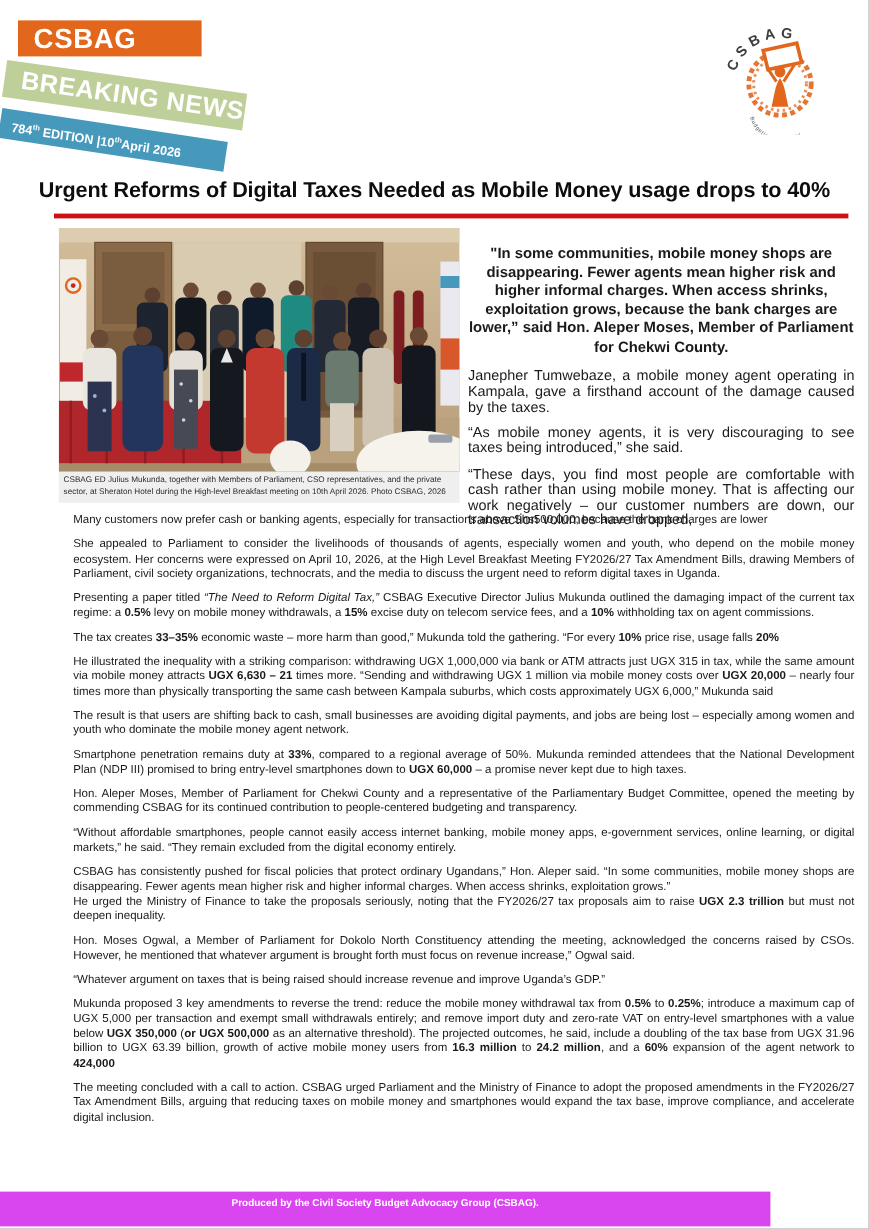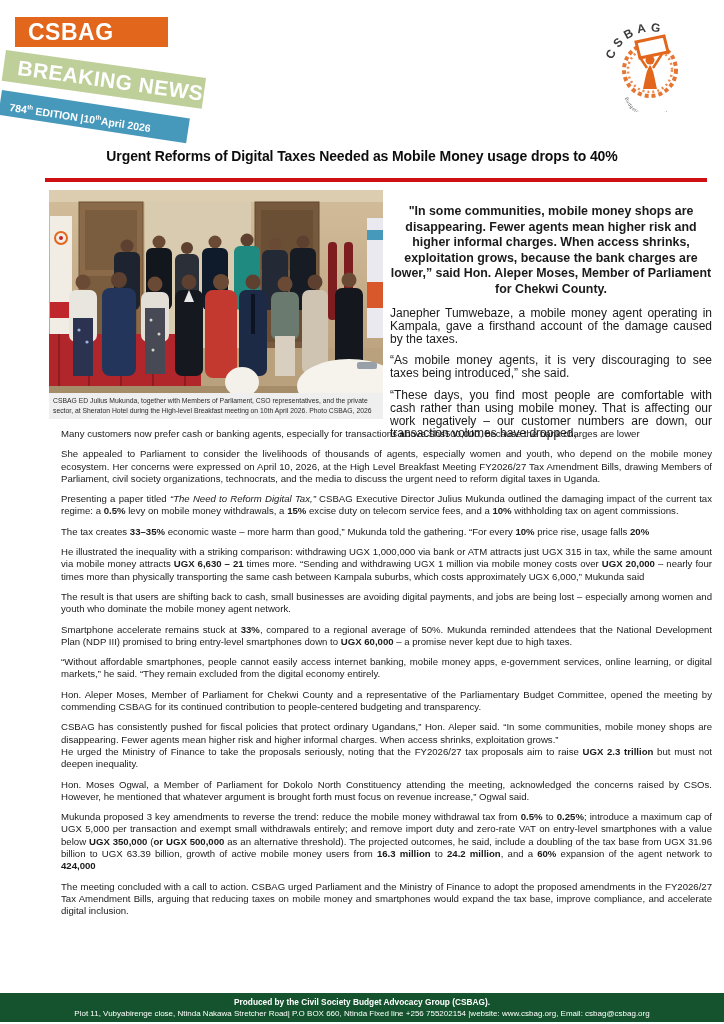--- a/index.html
+++ b/index.html
@@ -14,41 +14,41 @@
                  color:#fff;font-weight:bold;font-size:21px;line-height:31px;padding-left:14px;
                  letter-spacing:.5px;transform:rotate(8deg);transform-origin:left top;box-sizing:border-box;}
   .edition-ribbon{position:absolute;left:2px;top:90px;width:190px;height:25px;background:#4799BC;
                   color:#fff;font-weight:bold;font-size:10.5px;line-height:25px;padding-left:10px;
                   transform:rotate(8.6deg);transform-origin:left top;box-sizing:border-box;}
   .edition-ribbon sup{font-size:60%;vertical-align:super;}
   .logo{position:absolute;left:597px;top:10px;width:106px;height:102px;}
 
   
   .headline{position:absolute;left:30px;top:148px;width:664px;text-align:center;
-            font-size:14px;font-weight:bold;color:#0d0d0d;letter-spacing:-.1px;}
+            font-size:18px;font-weight:bold;color:#0d0d0d;letter-spacing:-.1px;}
   .red-rule{position:absolute;left:45px;top:178px;width:662px;height:4px;background:#CF1013;}
 
   
   .photo-fig{position:absolute;left:49px;top:190px;width:334px;margin:0;}
   .photo-fig svg{display:block;}
   .photo-caption{background:#EFEFEF;color:#2b2b2b;font-size:6.8px;line-height:9.5px;
                  padding:3px 4px 4px 4px;text-align:left;}
 
   
   .right-col{position:absolute;left:390px;top:198px;width:322px;}
   .lead-quote{font-weight:bold;text-align:center;font-size:12.4px;line-height:15.5px;margin:6px 0 10px 0;}
   .right-col .para p{font-size:12px;line-height:12.8px;text-align:justify;margin:0 0 9px 0;}
 
   
   .article{position:absolute;left:49px;top:428px;width:663px;height:550px;overflow:hidden;}
   .article p{font-size:9.6px;line-height:12.3px;text-align:justify;margin:0 0 8px 12px;}
   .article p.tight{margin-top:-8px;}
 
   
-  .footer{position:absolute;left:0;top:993px;width:724px;height:29px;background:#14532d;
+  .footer{position:absolute;left:0;top:993px;width:642px;height:29px;background:#d946ef;
           color:#fff;text-align:center;}
   .footer .f1{font-weight:bold;font-size:8.3px;padding-top:4px;}
   .footer .f2{font-size:8px;margin-top:2px;white-space:nowrap;}
 </style>
 </head>
 <body>
 
 <div class="page">
 
   <div class="csbag-box">CSBAG</div>
@@ -210,28 +210,28 @@
       </div>
   </div>
 
   <div class="article">
       <p><span>Many customers now prefer cash or banking agents, especially for transactions above Shs500,000, because the bank charges are lower</span></p>
       <p><span>She appealed to Parliament to consider the livelihoods of thousands of agents, especially women and youth, who depend on the mobile money ecosystem. Her concerns were expressed on April 10, 2026, at the High Level Breakfast Meeting FY2026/27 Tax Amendment Bills, drawing Members of Parliament, civil society organizations, technocrats, and the media to discuss the urgent need to reform digital taxes in Uganda.</span></p>
       <p><span>Presenting a paper titled </span><i>“The Need to Reform Digital Tax,”</i><span> CSBAG Executive Director Julius Mukunda outlined the damaging impact of the current tax regime: a </span><b>0.5%</b><span> levy on mobile money withdrawals, a </span><b>15%</b><span> excise duty on telecom service fees, and a </span><b>10%</b><span> withholding tax on agent commissions.</span></p>
       <p><span>The tax creates </span><b>33–35%</b><span> economic waste – more harm than good,” Mukunda told the gathering. “For every </span><b>10%</b><span> price rise, usage falls </span><b>20%</b></p>
       <p><span>He illustrated the inequality with a striking comparison: withdrawing UGX 1,000,000 via bank or ATM attracts just UGX 315 in tax, while the same amount via mobile money attracts </span><b>UGX 6,630 – 21</b><span> times more. “Sending and withdrawing UGX 1 million via mobile money costs over </span><b>UGX 20,000</b><span> – nearly four times more than physically transporting the same cash between Kampala suburbs, which costs approximately UGX 6,000,” Mukunda said</span></p>
       <p><span>The result is that users are shifting back to cash, small businesses are avoiding digital payments, and jobs are being lost – especially among women and youth who dominate the mobile money agent network.</span></p>
-      <p><span>Smartphone accelerate remains stuck at </span><b>33%</b><span>, compared to a regional average of 50%. Mukunda reminded attendees that the National Development Plan (NDP III) promised to bring entry-level smartphones down to </span><b>UGX 60,000</b><span> – a promise never kept due to high taxes.</span></p>
+      <p><span>Smartphone penetration remains duty at </span><b>33%</b><span>, compared to a regional average of 50%. Mukunda reminded attendees that the National Development Plan (NDP III) promised to bring entry-level smartphones down to </span><b>UGX 60,000</b><span> – a promise never kept due to high taxes.</span></p>
+      <p><span>Hon. Aleper Moses, Member of Parliament for Chekwi County and a representative of the Parliamentary Budget Committee, opened the meeting by commending CSBAG for its continued contribution to people-centered budgeting and transparency.</span></p>
       <p><span>“Without affordable smartphones, people cannot easily access internet banking, mobile money apps, e-government services, online learning, or digital markets,” he said. “They remain excluded from the digital economy entirely.</span></p>
-      <p><span>Hon. Aleper Moses, Member of Parliament for Chekwi County and a representative of the Parliamentary Budget Committee, opened the meeting by commending CSBAG for its continued contribution to people-centered budgeting and transparency.</span></p>
       <p><span>CSBAG has consistently pushed for fiscal policies that protect ordinary Ugandans,” Hon. Aleper said. “In some communities, mobile money shops are disappearing. Fewer agents mean higher risk and higher informal charges. When access shrinks, exploitation grows.”</span></p>
       <p class="tight"><span>He urged the Ministry of Finance to take the proposals seriously, noting that the FY2026/27 tax proposals aim to raise </span><b>UGX 2.3 trillion</b><span> but must not deepen inequality.</span></p>
       <p><span>Hon. Moses Ogwal, a Member of Parliament for Dokolo North Constituency attending the meeting, acknowledged the concerns raised by CSOs. However, he mentioned that whatever argument is brought forth must focus on revenue increase,” Ogwal said.</span></p>
+      <p><span>“Whatever argument on taxes that is being raised should increase revenue and improve Uganda’s GDP.”</span></p>
       <p><span>Mukunda proposed 3 key amendments to reverse the trend: reduce the mobile money withdrawal tax from </span><b>0.5%</b><span> to </span><b>0.25%</b><span>; introduce a maximum cap of UGX 5,000 per transaction and exempt small withdrawals entirely; and remove import duty and zero-rate VAT on entry-level smartphones with a value below </span><b>UGX 350,000</b><span> (</span><b>or UGX 500,000</b><span> as an alternative threshold). The projected outcomes, he said, include a doubling of the tax base from UGX 31.96 billion to UGX 63.39 billion, growth of active mobile money users from </span><b>16.3 million</b><span> to </span><b>24.2 million</b><span>, and a </span><b>60%</b><span> expansion of the agent network to </span><b>424,000</b></p>
       <p><span>The meeting concluded with a call to action. CSBAG urged Parliament and the Ministry of Finance to adopt the proposed amendments in the FY2026/27 Tax Amendment Bills, arguing that reducing taxes on mobile money and smartphones would expand the tax base, improve compliance, and accelerate digital inclusion.</span></p>
     </div>
 
   <div class="footer">
     <div class="f1">Produced by the Civil Society Budget Advocacy Group (CSBAG).</div>
-    <div class="f2">Plot 11, Vubyabirenge close, Ntinda Nakawa Stretcher Road| P.O BOX 660, Ntinda Fixed line +256 755202154 |website: www.csbag.org, Email: csbag@csbag.org</div>
   </div>
 
 </div>
 
 </body></html>

